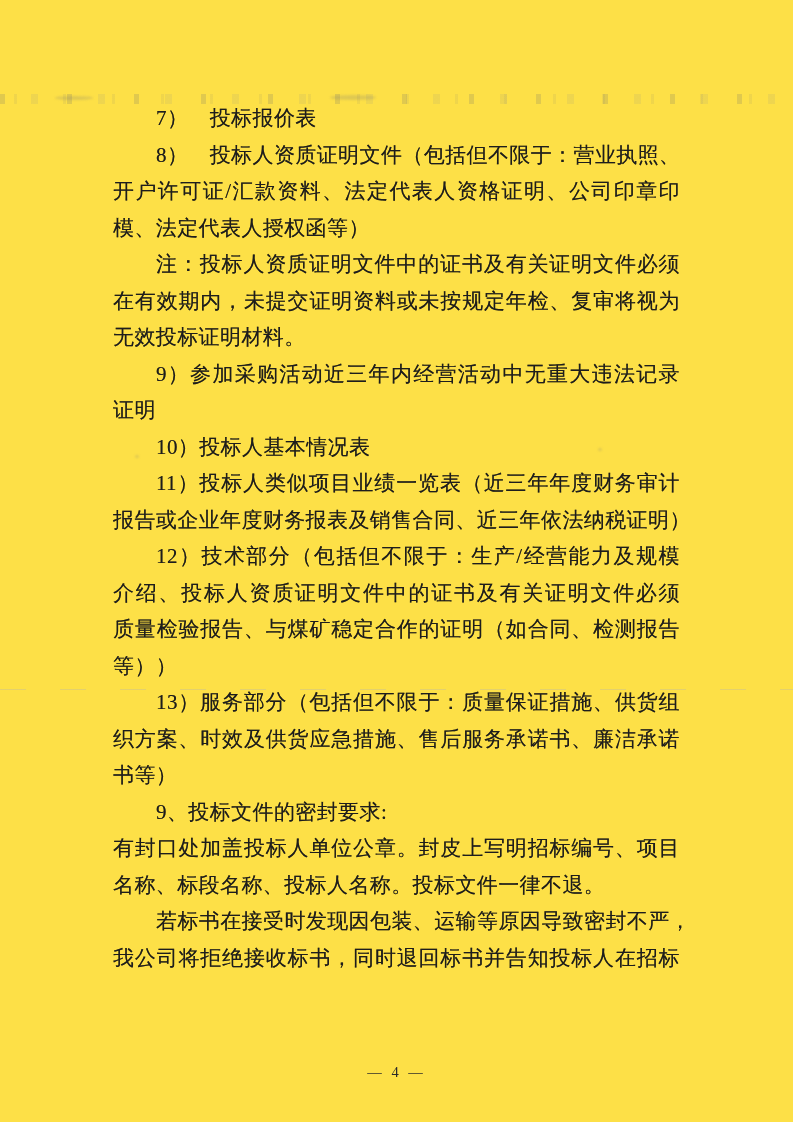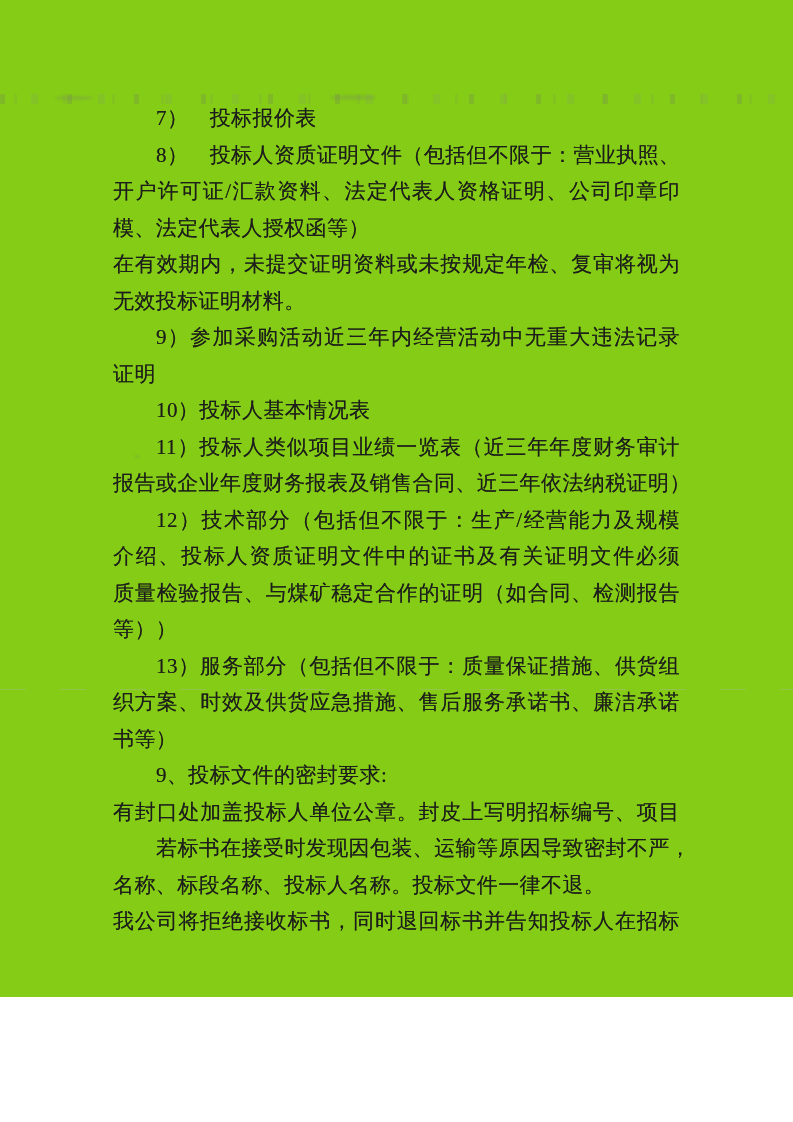--- a/index.html
+++ b/index.html
@@ -3,23 +3,23 @@
 <meta charset="utf-8">
 <style>
   html, body {
     margin: 0;
     padding: 0;
     background: #ffffff;
   }
   .paper {
     position: relative;
     width: 793px;
-    height: 997px;
+    height: 1122px;
     margin: 0 auto;
-    background: #84cc16;
+    background: #fde047;
     overflow: hidden;
     font-family: "Liberation Serif", "DejaVu Serif", serif;
     color: #1d1d1d;
   }
   
   .noise-band {
     position: absolute;
     left: 0;
     top: 94px;
     width: 100%;
@@ -97,37 +97,38 @@
   <div class="smudge s2"></div>
   <div class="smudge s3"></div>
   <div class="smudge s4"></div>
   <div class="artifact-line"></div>
 
   <div class="content">
     <div class="ln ind">7）　投标报价表</div>
     <div class="ln ind full">8）　投标人资质证明文件（包括但不限于：营业执照、</div>
     <div class="ln full">开户许可证/汇款资料、法定代表人资格证明、公司印章印</div>
     <div class="ln">模、法定代表人授权函等）</div>
+    <div class="ln ind full">注：投标人资质证明文件中的证书及有关证明文件必须</div>
     <div class="ln full">在有效期内，未提交证明资料或未按规定年检、复审将视为</div>
     <div class="ln">无效投标证明材料。</div>
     <div class="ln ind full">9）参加采购活动近三年内经营活动中无重大违法记录</div>
     <div class="ln">证明</div>
     <div class="ln ind">10）投标人基本情况表</div>
     <div class="ln ind full">11）投标人类似项目业绩一览表（近三年年度财务审计</div>
     <div class="ln full">报告或企业年度财务报表及销售合同、近三年依法纳税证明）</div>
     <div class="ln ind full">12）技术部分（包括但不限于：生产/经营能力及规模</div>
     <div class="ln full">介绍、投标人资质证明文件中的证书及有关证明文件必须</div>
     <div class="ln full">质量检验报告、与煤矿稳定合作的证明（如合同、检测报告</div>
     <div class="ln">等））</div>
     <div class="ln ind full">13）服务部分（包括但不限于：质量保证措施、供货组</div>
     <div class="ln full">织方案、时效及供货应急措施、售后服务承诺书、廉洁承诺</div>
     <div class="ln">书等）</div>
     <div class="ln ind">9、投标文件的密封要求:</div>
     <div class="ln full">有封口处加盖投标人单位公章。封皮上写明招标编号、项目</div>
+    <div class="ln">名称、标段名称、投标人名称。投标文件一律不退。</div>
     <div class="ln ind full">若标书在接受时发现因包装、运输等原因导致密封不严，</div>
-    <div class="ln">名称、标段名称、投标人名称。投标文件一律不退。</div>
     <div class="ln full">我公司将拒绝接收标书，同时退回标书并告知投标人在招标</div>
   </div>
 
   <div class="footer">
     <span>— 4 —</span>
   </div>
 </div>
 
 </body></html>

